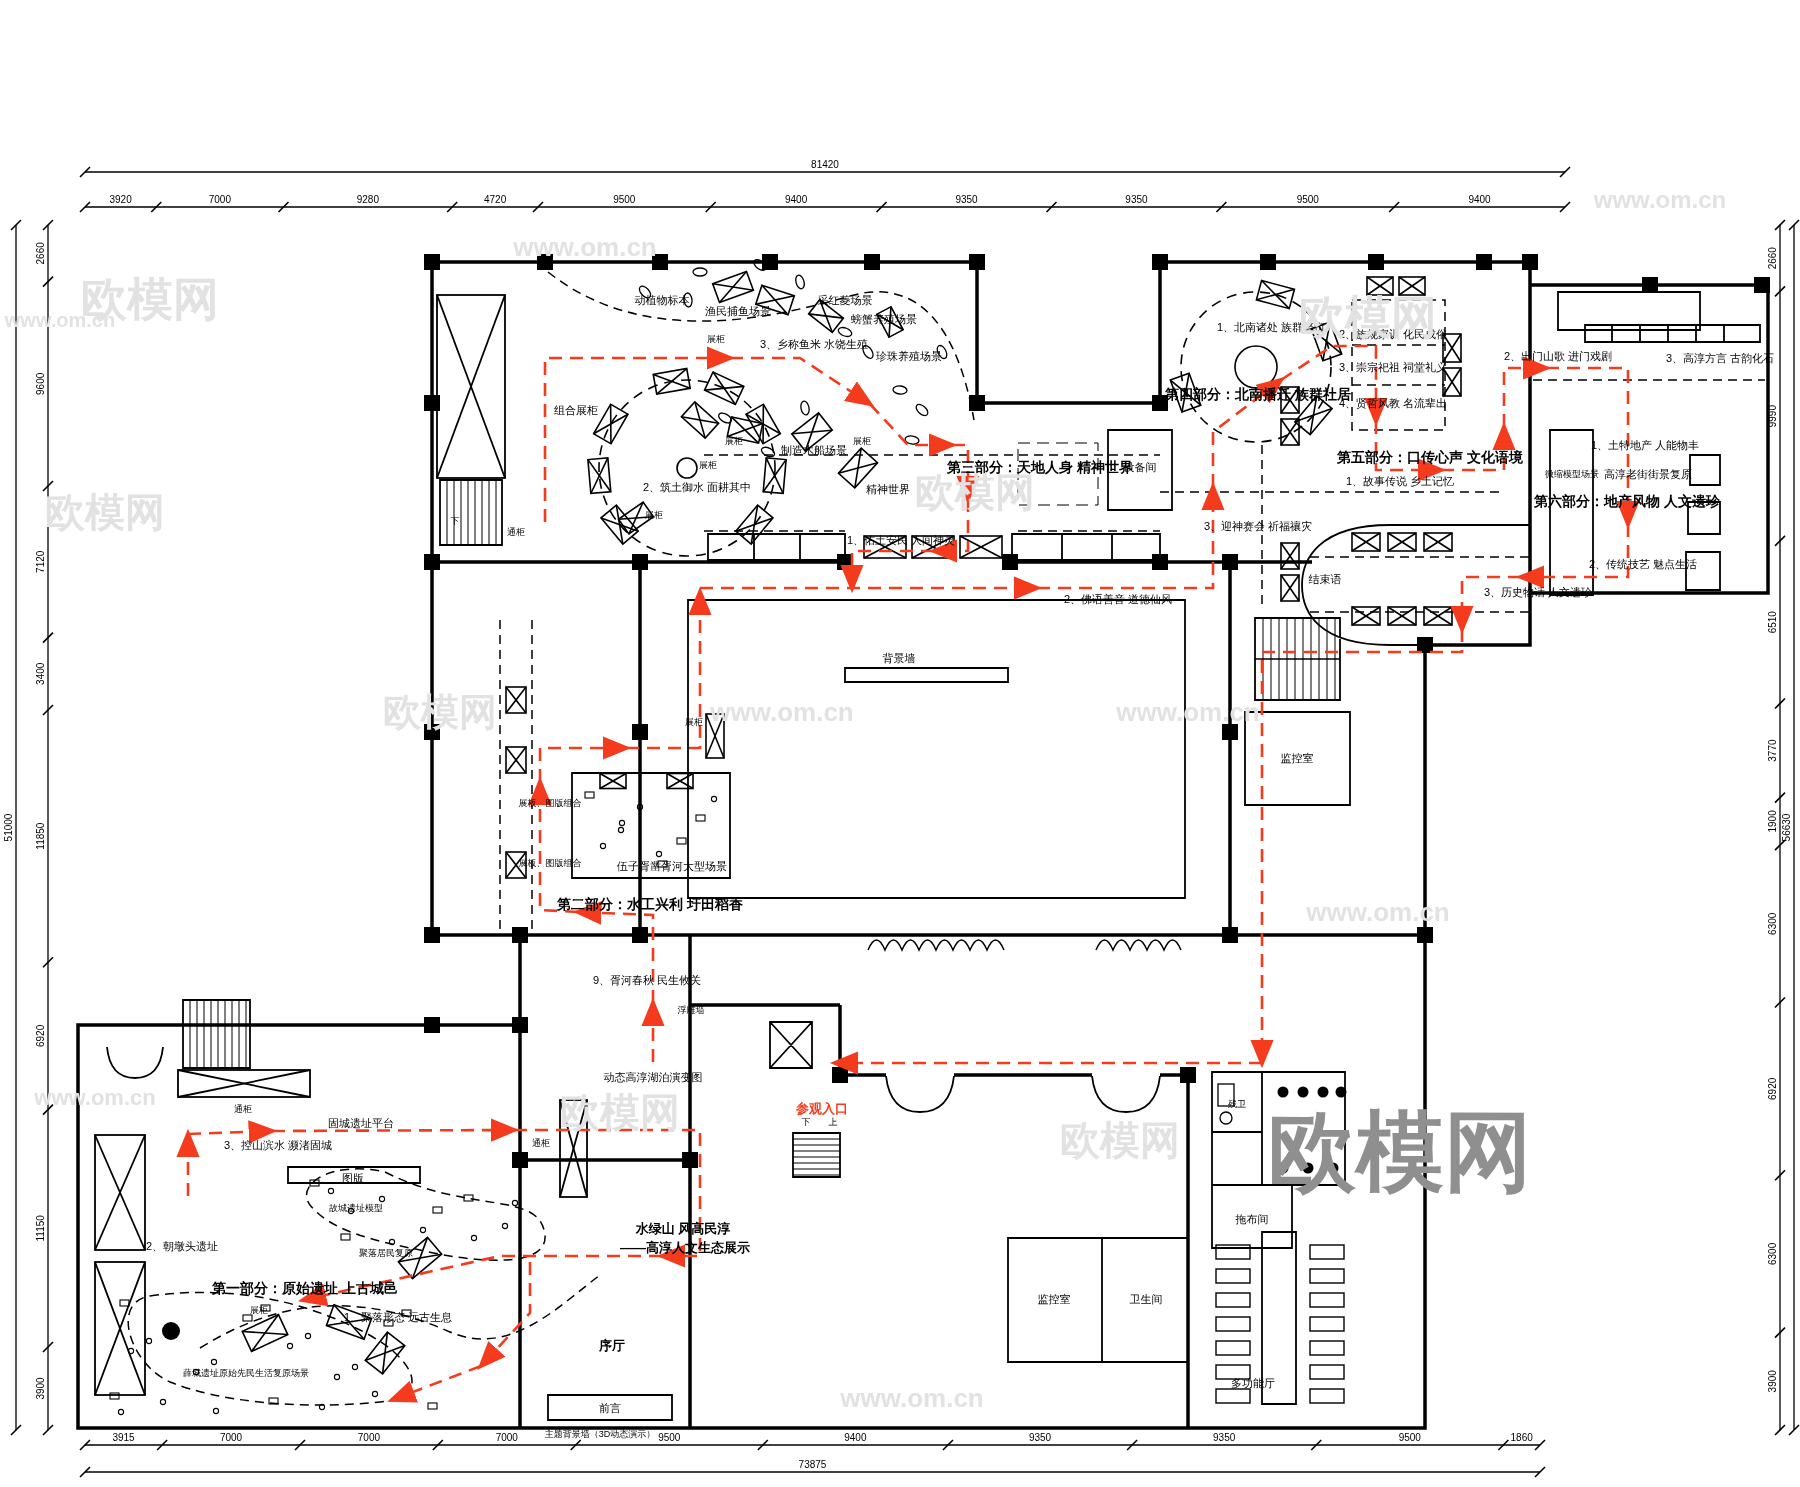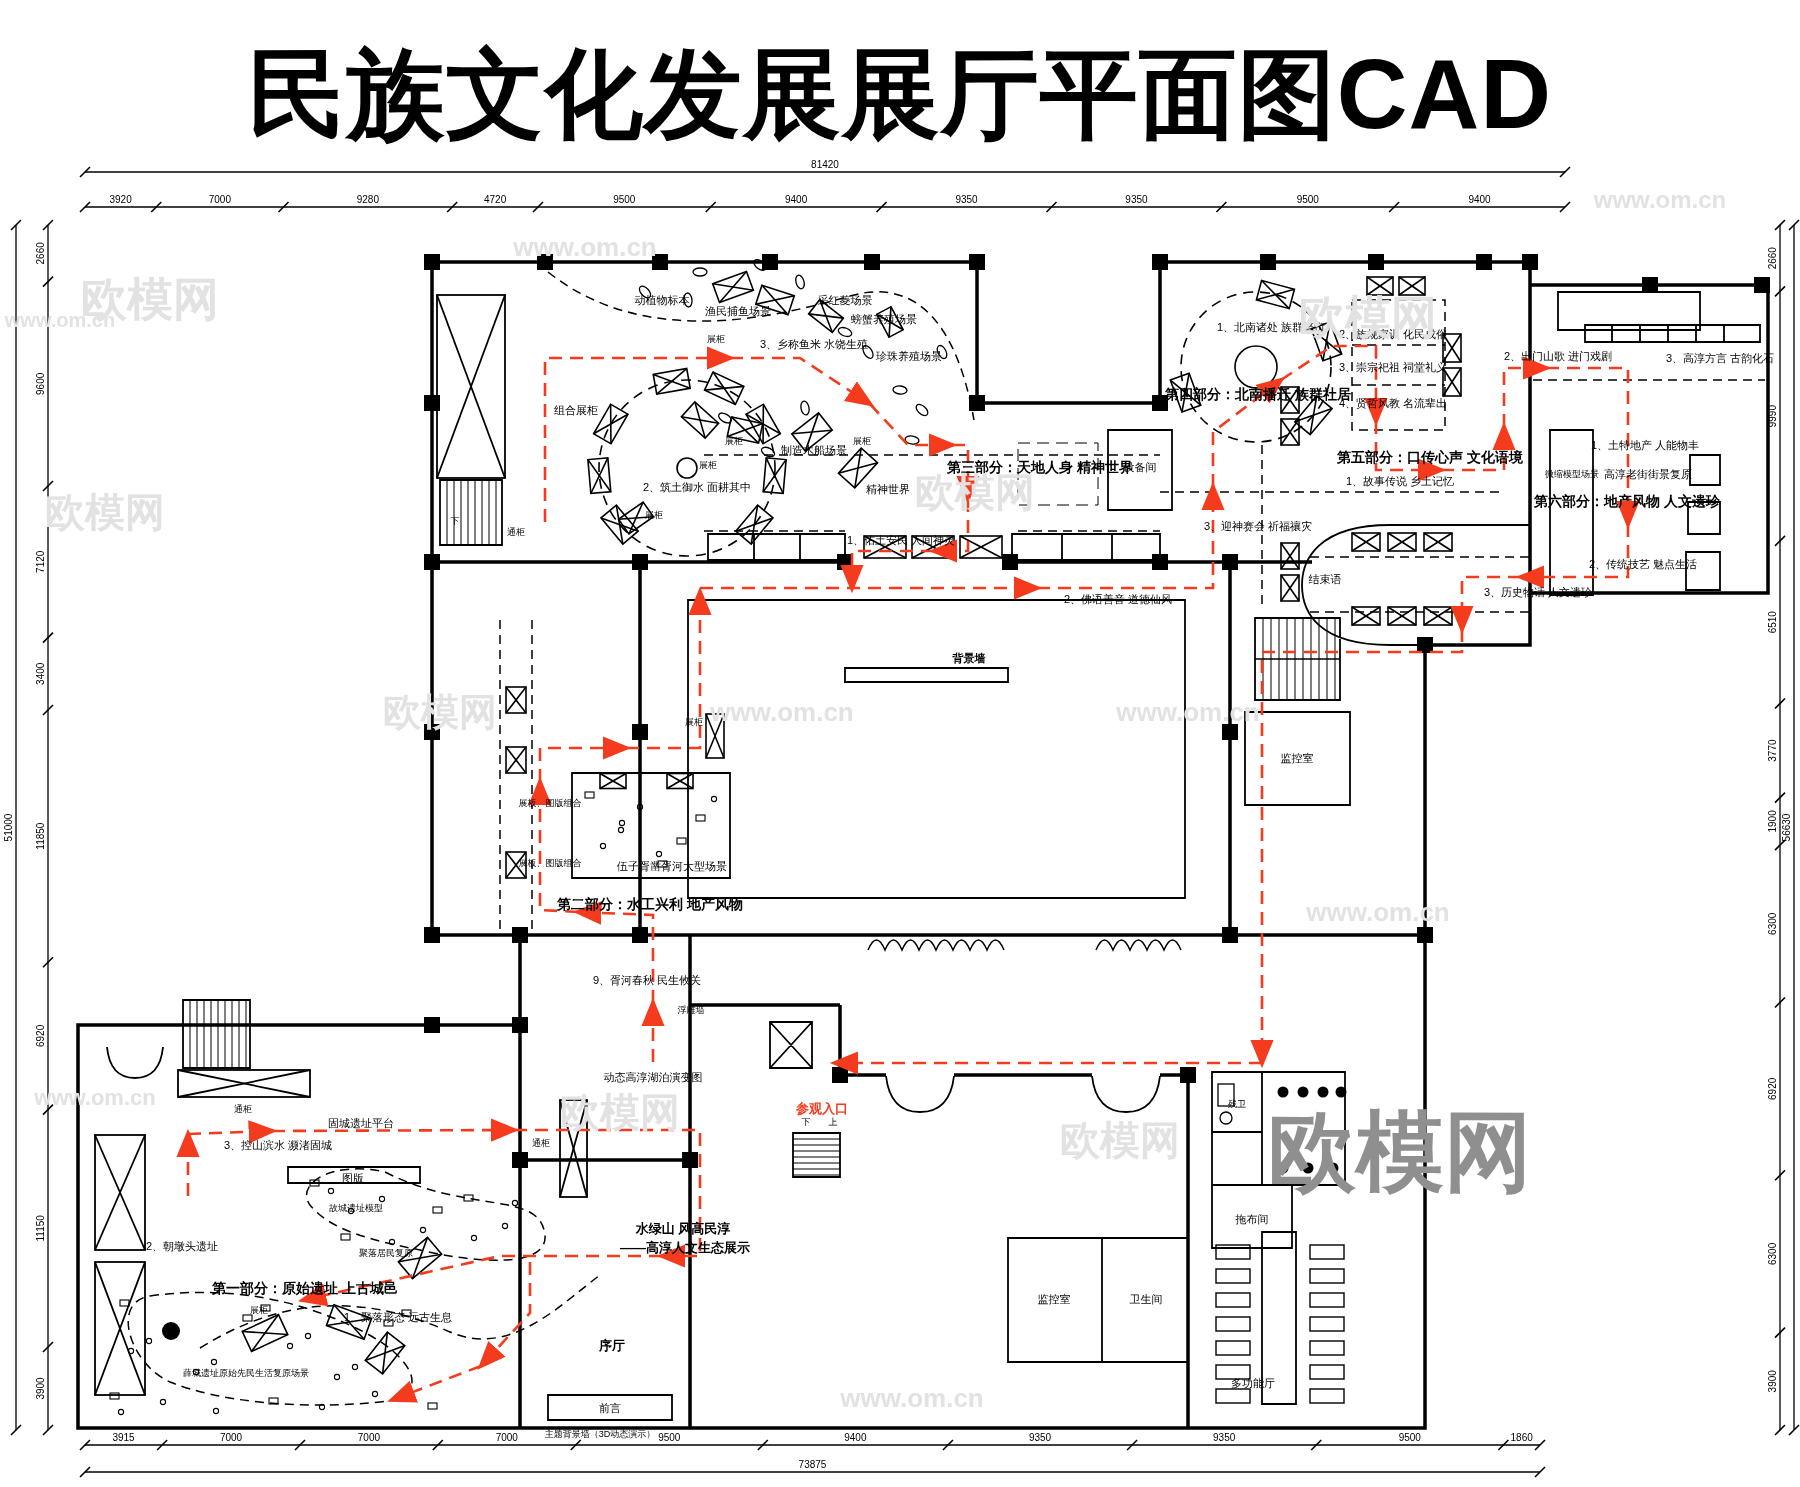--- a/index.html
+++ b/index.html
@@ -16,21 +16,20 @@
   .lbl.v{font-size:9px;}
   .wm{position:absolute;transform:translate(-50%,-50%);color:#e2e2e2;font-weight:bold;
       white-space:nowrap;pointer-events:none;}
   #bigbrand{position:absolute;left:1400px;top:1152px;transform:translate(-50%,-50%);
       font-size:88px;font-weight:900;color:#8f8f8f;white-space:nowrap;}
 </style>
 </head>
 <body>
 
 <div id="page">
-  <div id="title">民族文化发展展厅平面图CAD</div>
 
   <svg id="plan" width="1800" height="1487" viewBox="0 0 1800 1487">
     <defs>
       <marker id="arr" markerWidth="12" markerHeight="10" refX="9" refY="4.5" orient="auto">
         <path d="M0,0 L11,4.5 L0,9 Z" fill="#f53b1d"></path>
       </marker>
     </defs>
 
     <g id="walls" stroke="#000" fill="none">
 
@@ -662,21 +661,21 @@
         <line x1="1775" y1="1435" x2="1785" y2="1425" stroke="#000" stroke-width="1.6"></line>
         <line x1="1794" y1="225" x2="1794" y2="1430" stroke="#000" stroke-width="1.3"></line>
         <line x1="1789" y1="230" x2="1799" y2="220" stroke="#000" stroke-width="1.6"></line>
         <line x1="1789" y1="1435" x2="1799" y2="1425" stroke="#000" stroke-width="1.6"></line>
         <text x="1790" y="827.5" font-size="10" fill="#000" text-anchor="middle" font-family="&quot;Liberation Sans&quot;,sans-serif" transform="rotate(-90 1790 827.5)">56630</text>
       </g>
   </svg>
 
   <div id="labels">
       <div class="lbl s" style="left: 305px; top: 1288px;">第一部分：原始遗址 上古城邑</div>
-      <div class="lbl s" style="left: 650px; top: 904px;">第二部分：水工兴利 地产风物</div>
+      <div class="lbl s" style="left: 650px; top: 904px;">第二部分：水工兴利 圩田稻香</div>
       <div class="lbl s" style="left: 1040px; top: 467px;">第三部分：天地人身 精神世界</div>
       <div class="lbl s" style="left: 1258px; top: 394px;">第四部分：北南播迁 族群社居</div>
       <div class="lbl s" style="left: 1430px; top: 457px;">第五部分：口传心声 文化语境</div>
       <div class="lbl s" style="left: 1627px; top: 501px;">第六部分：地产风物 人文遗珍</div>
       <div class="lbl" style="left: 398px; top: 1317px;">1、聚落形态 远古生息</div>
       <div class="lbl" style="left: 182px; top: 1246px; text-align: center;">2、朝墩头遗址</div>
       <div class="lbl" style="left: 278px; top: 1145px;">3、控山滨水 濒渚固城</div>
       <div class="lbl" style="left: 647px; top: 980px;">9、胥河春秋 民生攸关</div>
       <div class="lbl" style="left: 901px; top: 540px;">1、佑土安民 人间神灵</div>
       <div class="lbl" style="left: 1118px; top: 599px;">2、佛语善音 道德仙风</div>
@@ -723,21 +722,21 @@
       <div class="lbl" style="left: 653px; top: 1077px;">动态高淳湖泊演变图</div>
       <div class="lbl m" style="left: 683px; top: 1228px;">水绿山 风高民淳</div>
       <div class="lbl m" style="left: 685px; top: 1247px;">——高淳人文生态展示</div>
       <div class="lbl m" style="left: 612px; top: 1345px;">序厅</div>
       <div class="lbl" style="left: 610px; top: 1408px;">前言</div>
       <div class="lbl v" style="left: 600px; top: 1434px;">主题背景墙（3D动态演示）</div>
       <div class="lbl r" style="left: 822px; top: 1108px;">参观入口</div>
       <div class="lbl v" style="left: 806px; top: 1122px;">下</div>
       <div class="lbl v" style="left: 833px; top: 1122px;">上</div>
       <div class="lbl v" style="left: 455px; top: 521px;">下</div>
-      <div class="lbl" style="left: 969px; top: 658px; font-weight: bold;">背景墙</div>
+      <div class="lbl" style="left: 899px; top: 658px;">背景墙</div>
       <div class="lbl" style="left: 1140px; top: 467px;">设备间</div>
       <div class="lbl" style="left: 1325px; top: 579px;">结束语</div>
       <div class="lbl v" style="left: 1572px; top: 474px;">微缩模型场景</div>
       <div class="lbl" style="left: 1648px; top: 474px;">高淳老街街景复原</div>
       <div class="lbl" style="left: 1297px; top: 758px;">监控室</div>
       <div class="lbl" style="left: 1054px; top: 1299px;">监控室</div>
       <div class="lbl" style="left: 1146px; top: 1299px;">卫生间</div>
       <div class="lbl v" style="left: 1237px; top: 1104px;">残卫</div>
       <div class="lbl" style="left: 1252px; top: 1219px;">拖布间</div>
       <div class="lbl" style="left: 1253px; top: 1383px;">多功能厅</div>

